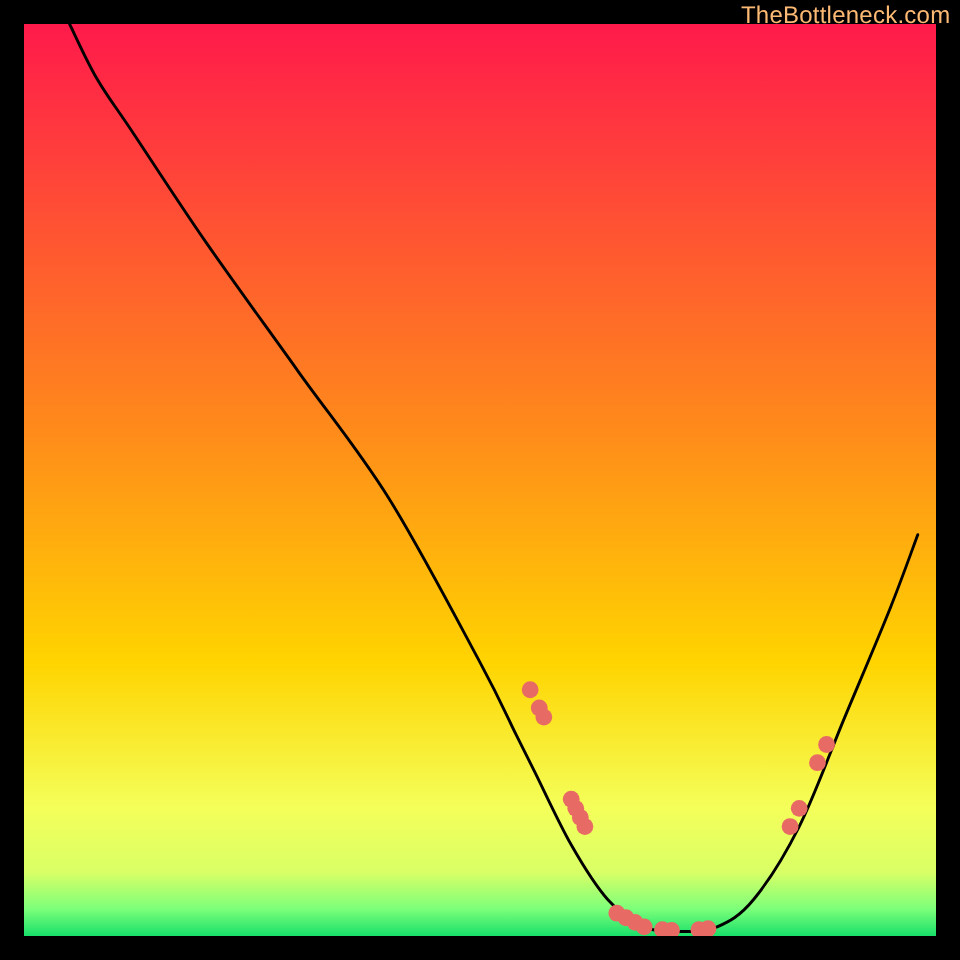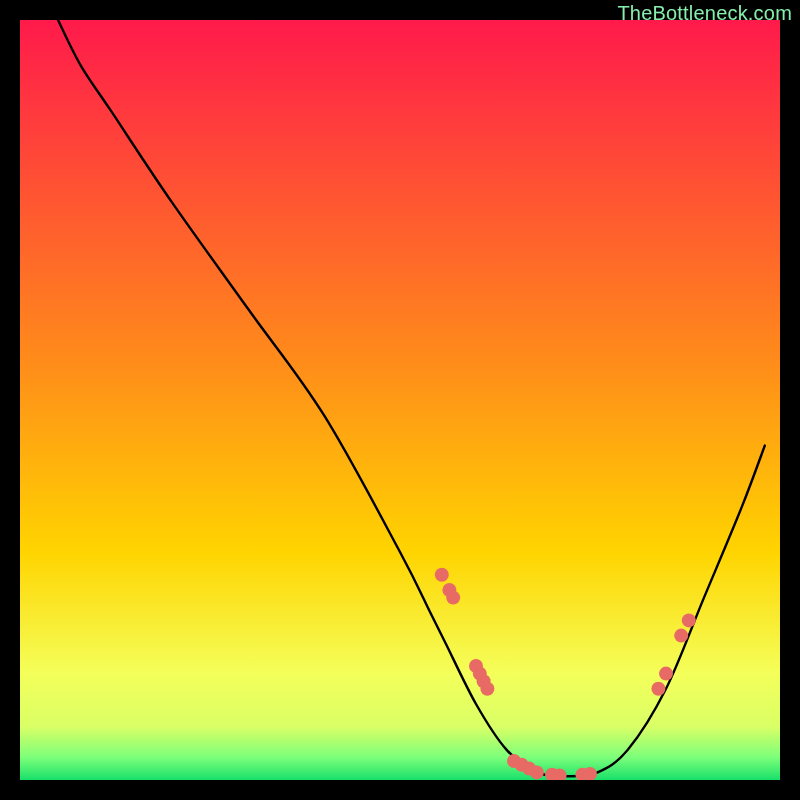--- a/index.html
+++ b/index.html
@@ -16,21 +16,21 @@
     left: 20px;
     top: 20px;
     width: 760px;
     height: 760px;
     background: #000;
   }
   .watermark {
     position: absolute;
     top: 2px;
     right: 8px;
-    color: #86efac;
+    color: #fdba74;
     font-size: 20px;
     font-weight: 500;
     letter-spacing: 0.2px;
     z-index: 50;
   }
   svg {
     position: absolute;
     left: 0;
     top: 0;
   }

